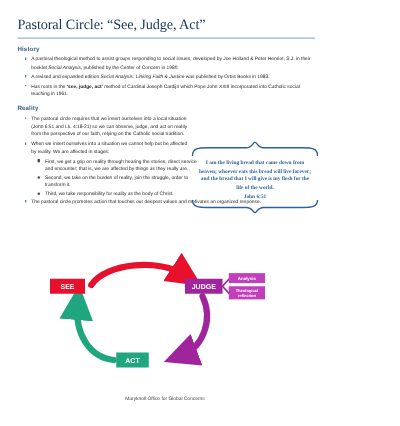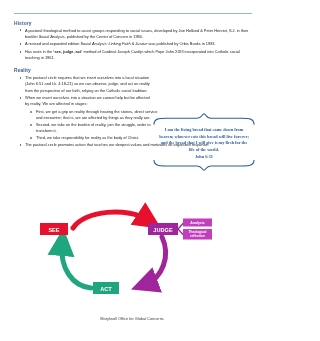--- a/index.html
+++ b/index.html
@@ -57,20 +57,21 @@
   .footer{
     position:absolute;left:0;top:316px;width:264px;text-align:center;
     font-size:3.9px;color:#3f3f3f;
   }
 </style>
 </head>
 <body>
 
 <div class="page">
 
+  <h1 class="doc-title">Pastoral Circle: “See, Judge, Act”</h1>
   <hr class="title-rule">
 
   <div>
     <div class="sec-head">History</div>
     <ul>
       <li class="l1">
         <span class="bmark"></span>
         <span class="txtblock"><span>A pastoral theological method to assist groups responding to social issues, developed by Joe Holland &amp; Peter Henriot, S.J. in their booklet </span><i>Social Analysis</i><span>, published by the Center of Concern in 1980.</span></span>
       </li>
       <li class="l1">

